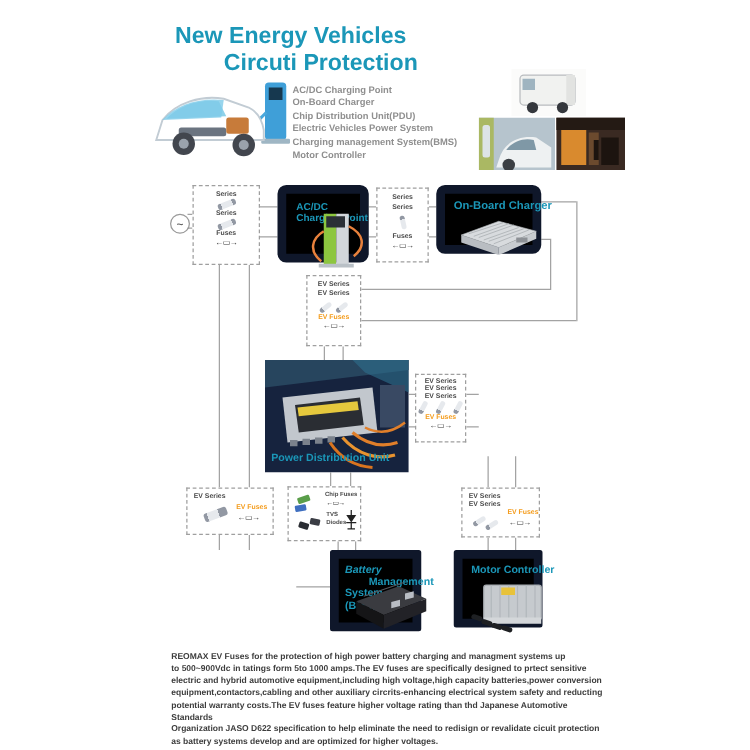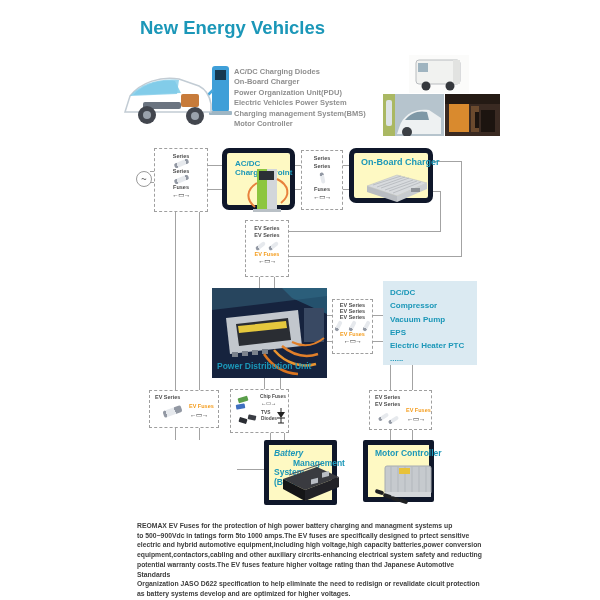--- a/index.html
+++ b/index.html
@@ -2,21 +2,21 @@
 <html><head>
 <meta charset="utf-8">
 <style>
   html,body{margin:0;padding:0;background:#fff;}
   #stage{position:relative;width:600px;height:600px;background:#fff;overflow:hidden;
          font-family:"Liberation Sans",sans-serif;margin-left:12px;}
   .abs{position:absolute;}
   .ln{position:absolute;background:#a3a3a3;}
   .dashed{position:absolute;border:1px dashed #9f9f9f;background:#fff;box-sizing:border-box;
           display:flex;flex-direction:column;align-items:center;}
-  .node{position:absolute;border:5px solid #0f172a;background:#fef9c3;box-sizing:border-box;border-radius:7px;}
+  .node{position:absolute;border:7px solid #0f172a;background:#000000;box-sizing:border-box;border-radius:7px;}
   .node.sq{border-radius:2px;}
   .teal{color:#1b97b8;font-weight:bold;}
   .tiny{font-size:5.5px;font-weight:bold;color:#4c4c4c;line-height:6.4px;white-space:nowrap;}
   .orange{color:#f49c1c;font-size:5.5px;font-weight:bold;line-height:6.4px;white-space:nowrap;}
   .fusesym{font-size:6.5px;line-height:6.5px;color:#333;letter-spacing:-0.5px;white-space:nowrap;}
   .fuse{width:15px;height:5px;border-radius:2px;
         background:linear-gradient(90deg,#9298a3 0 3px,#e6e9ed 3px 12px,#9298a3 12px);}
   .fuse.sm{width:11px;height:4px;}
   .chip{position:absolute;border-radius:1px;}
   .title{position:absolute;color:#1b97b8;font-weight:bold;font-size:18.5px;white-space:nowrap;}
@@ -25,20 +25,21 @@
   .nodelabel{font-size:8.5px;line-height:9.5px;white-space:nowrap;}
   .footer{position:absolute;left:125px;top:521px;width:350px;font-size:6.8px;line-height:9.7px;
           font-weight:bold;color:#3d3d3d;white-space:pre-line;}
 </style>
 </head>
 <body>
 
 <div id="stage">
 
   <div class="title" style="left:128px;top:17px;">New Energy Vehicles</div>
+  <div class="title" style="left:167px;top:39px;">Circuti Protection</div>
 
   <svg class="abs" style="left:105px;top:58px;" width="135" height="80" viewBox="0 0 135 80">
     <rect x="95" y="8" width="17" height="46" rx="3" fill="#3f9fd8"></rect>
     <rect x="98" y="12" width="11" height="10" fill="#16384f"></rect>
     <rect x="92" y="53" width="23" height="4" rx="1" fill="#9fb6c4"></rect>
     <path d="M96,32 C86,42 80,48 76,52" stroke="#4aa8dc" stroke-width="2.5" fill="none"></path>
     <path d="M8,54 L13,38 C24,24 44,18 62,21 L82,28 C90,32 93,40 94,46 L94,54 Z" fill="#ffffff" stroke="#c2ccd4" stroke-width="1.5"></path>
     <path d="M16,37 C26,26 44,21 58,23 L64,35 Z" fill="#8fd2ea"></path>
     <path d="M13,38 L60,36 L62,22 C44,20 24,25 13,38 Z" fill="#7ecbe8" opacity="0.8"></path>
     <rect x="26" y="44" width="38" height="7" rx="2" fill="#6b7480"></rect>
@@ -70,23 +71,23 @@
   <svg class="abs" style="left:433px;top:94px;" width="55" height="42" viewBox="0 0 55 42">
     <rect width="55" height="42" fill="#3a2a22"></rect>
     <rect width="55" height="10" fill="#241a14"></rect>
     <rect x="4" y="10" width="20" height="28" fill="#d98a2e"></rect>
     <rect x="26" y="12" width="8" height="26" fill="#6b4a2e"></rect>
     <path d="M36,16 h14 v22 h-14 Z" fill="#1c140f"></path>
     <rect x="30" y="18" width="4" height="16" fill="#1c140f"></rect>
   </svg>
 
   <div class="abs" style="left:222px;top:67px;">
-    <span class="introline">AC/DC Charging Diodes</span>
+    <span class="introline">AC/DC Charging Point</span>
     <span class="introline">On-Board Charger</span>
-    <span class="introline">Power Organization Unit(PDU)</span>
+    <span class="introline">Chip Distribution Unit(PDU)</span>
     <span class="introline">Electric Vehicles Power System</span>
     <span class="introline">Charging management System(BMS)</span>
     <span class="introline">Motor Controller</span>
   </div>
 
   <div class="ln" style="left:138px;top:171px;width:4px;height:1px;"></div>
   <div class="ln" style="left:138px;top:182px;width:4px;height:1px;"></div>
   <div class="ln" style="left:196px;top:165px;width:14px;height:1px;"></div>
   <div class="ln" style="left:196px;top:189px;width:14px;height:1px;"></div>
   <div class="ln" style="left:283px;top:165px;width:6px;height:1px;"></div>
@@ -201,28 +202,20 @@
     <span class="tiny" style="line-height:5.8px;">EV Series</span>
     <span style="display:flex;gap:3px;margin:4px 0 3px;">
       <span class="fuse sm" style="transform:rotate(-62deg);"></span>
       <span class="fuse sm" style="transform:rotate(-62deg);"></span>
       <span class="fuse sm" style="transform:rotate(-62deg);"></span>
     </span>
     <span class="orange">EV Fuses</span>
     <span class="fusesym">←▭→</span>
   </div>
 
-  <div class="abs" style="left:371px;top:281px;width:94px;height:84px;background:#dbeaf2;padding:5px 0 0 7px;box-sizing:border-box;">
-    <span class="auxline">DC/DC</span>
-    <span class="auxline">Compressor</span>
-    <span class="auxline">Vacuum Pump</span>
-    <span class="auxline">EPS</span>
-    <span class="auxline">Electric Heater PTC</span>
-    <span class="auxline">......</span>
-  </div>
 
   <div class="dashed" style="left:137px;top:390px;width:70px;height:38px;display:block;">
     <span class="tiny" style="position:absolute;left:5px;top:3px;">EV Series</span>
     <span class="fuse" style="position:absolute;left:13px;top:17px;width:19px;height:7px;transform:rotate(-20deg);"></span>
     <span class="orange" style="position:absolute;left:39px;top:12px;">EV Fuses</span>
     <span class="fusesym" style="position:absolute;left:40px;top:21px;">←▭→</span>
   </div>
 
   <div class="dashed" style="left:218px;top:389px;width:59px;height:44px;display:block;">
     <span class="chip" style="left:7px;top:7px;width:10px;height:5px;background:#5a9e4a;transform:rotate(-18deg);"></span>

